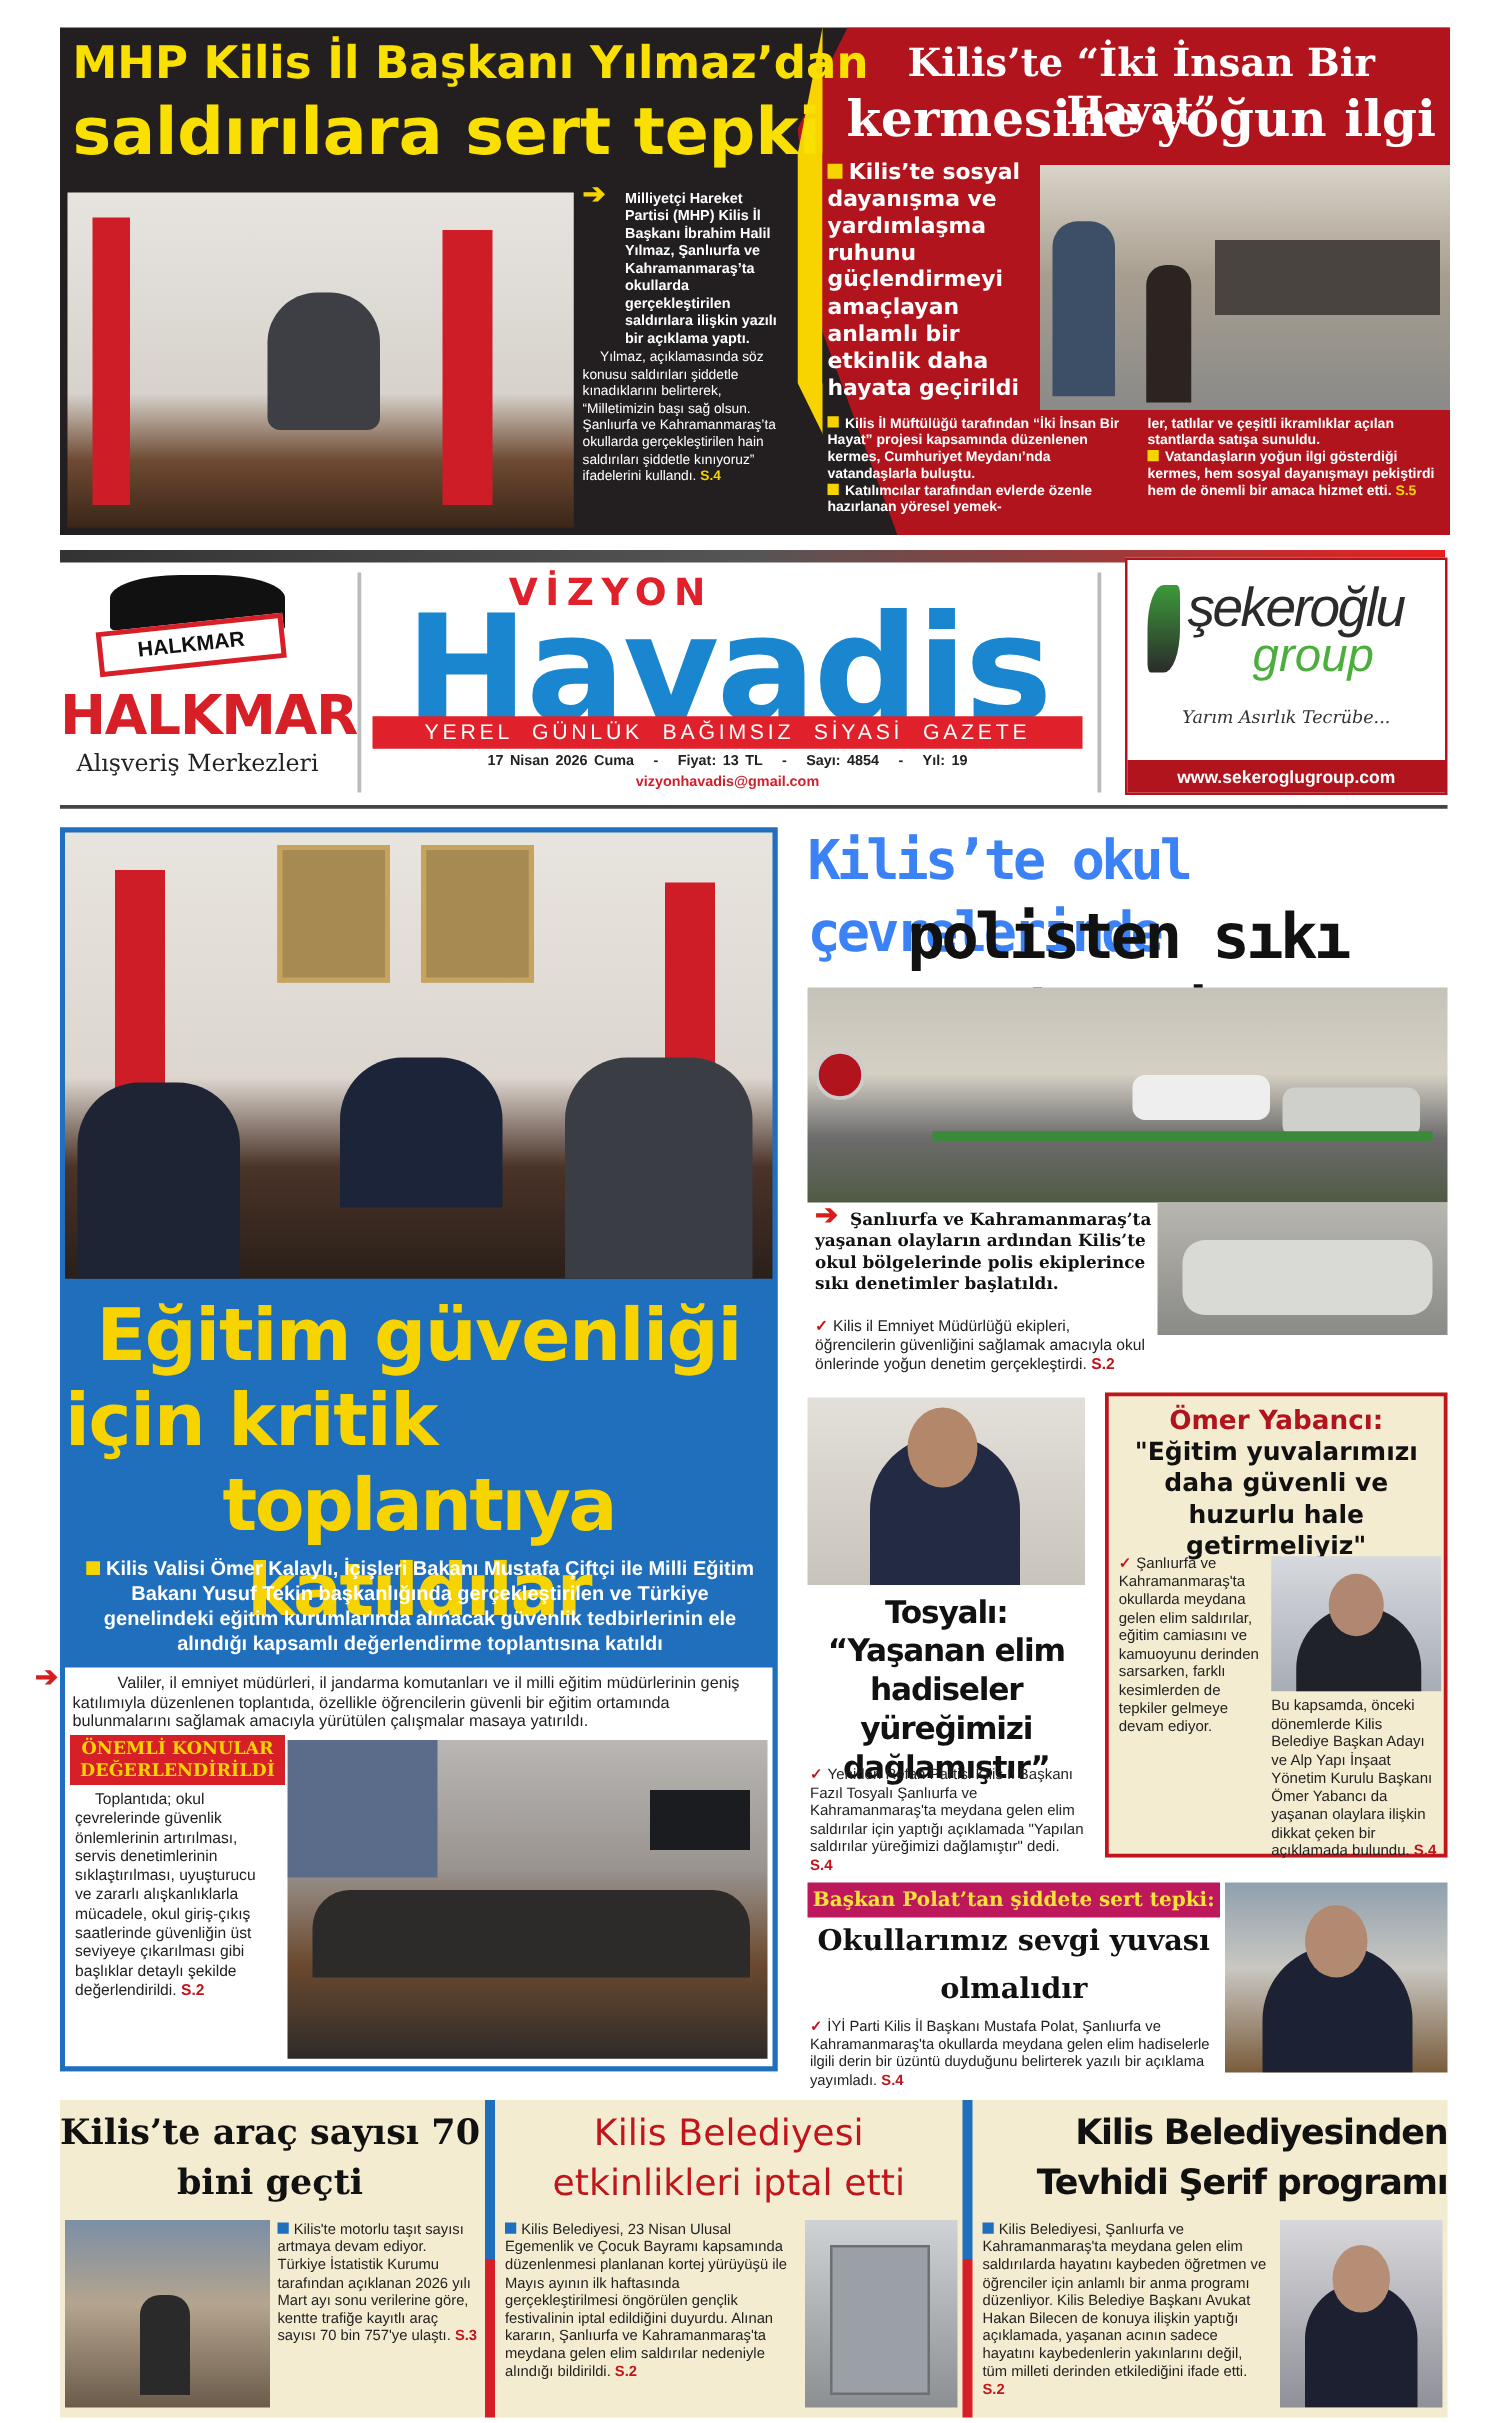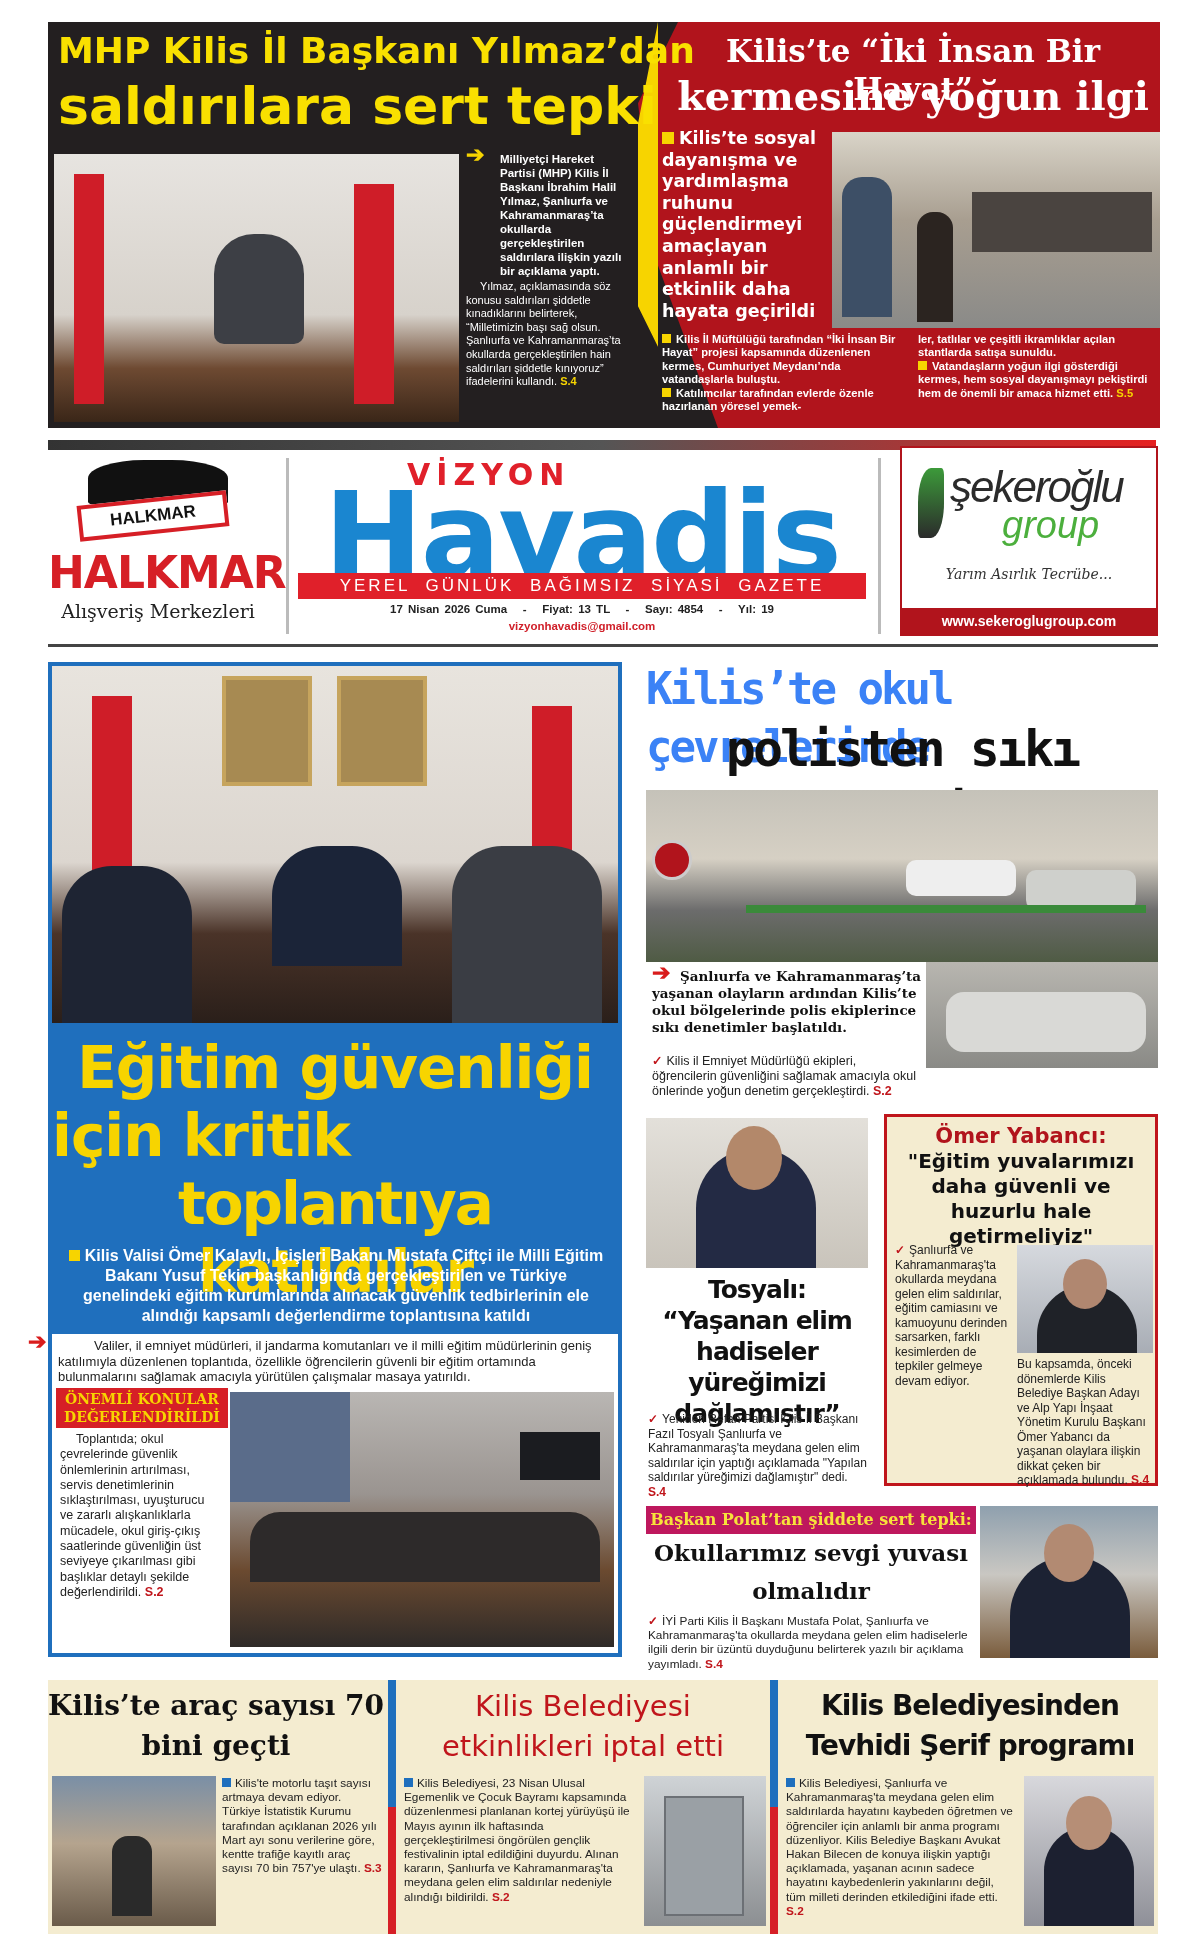--- a/index.html
+++ b/index.html
@@ -219,21 +219,21 @@
 
   <div class="abs" style="left:352px;top:6px;width:366px;text-align:center;font-family:'DejaVu Sans',sans-serif;font-size:29px;line-height:40px;color:#c0151b">Kilis Belediyesi etkinlikleri iptal etti</div>
   <div class="abs body-t" style="left:356px;top:96px;width:230px;font-size:11.8px;line-height:14.2px">
     <span style="display:inline-block;width:9px;height:9px;background:#1f6fbd;margin-right:4px"></span><span>Kilis Belediyesi, 23 Nisan Ulusal Egemenlik ve Çocuk Bayramı kapsamında düzenlenmesi planlanan kortej yürüyüşü ile Mayıs ayının ilk haftasında gerçekleştirilmesi öngörülen gençlik festivalinin iptal edildiğini duyurdu. Alınan kararın, Şanlıurfa ve Kahramanmaraş'ta meydana gelen elim saldırılar nedeniyle alındığı bildirildi.</span>
     <span class="sref">S.2</span>
   </div>
   <div class="photo" style="left:596px;top:96px;width:122px;height:150px;background:linear-gradient(180deg,#cfd3d6,#8c8f92)">
     <div class="abs" style="left:20px;top:20px;width:80px;height:120px;background:#9aa0a5;border:2px solid #6c7075"></div>
   </div>
 
-  <div class="abs" style="left:734px;top:6px;width:376px;text-align:center;font-family:'DejaVu Sans',sans-serif;font-weight:bold;font-size:28px;line-height:40px;color:#111;letter-spacing:-1px">Kilis Belediyesinden Tevhidi Şerif programı</div>
+  <div class="abs" style="left:734px;top:6px;width:376px;text-align:right;font-family:'DejaVu Sans',sans-serif;font-weight:bold;font-size:28px;line-height:40px;color:#111;letter-spacing:-1px">Kilis Belediyesinden Tevhidi Şerif programı</div>
   <div class="abs body-t" style="left:738px;top:96px;width:230px;font-size:11.8px;line-height:14.2px">
     <span style="display:inline-block;width:9px;height:9px;background:#1f6fbd;margin-right:4px"></span><span>Kilis Belediyesi, Şanlıurfa ve Kahramanmaraş'ta meydana gelen elim saldırılarda hayatını kaybeden öğretmen ve öğrenciler için anlamlı bir anma programı düzenliyor. Kilis Belediye Başkanı Avukat Hakan Bilecen de konuya ilişkin yaptığı açıklamada, yaşanan acının sadece hayatını kaybedenlerin yakınlarını değil, tüm milleti derinden etkilediğini ifade etti.</span>
     <span class="sref">S.2</span>
   </div>
   <div class="photo" style="left:976px;top:96px;width:130px;height:150px;background:linear-gradient(180deg,#d8d8dc,#8f9098)">
     <div class="abs" style="left:20px;top:50px;width:90px;height:100px;background:#1c2030;border-radius:45px 45px 0 0"></div>
     <div class="abs" style="left:42px;top:20px;width:46px;height:54px;background:#b68e76;border-radius:50%"></div>
   </div>
 </div>
 

